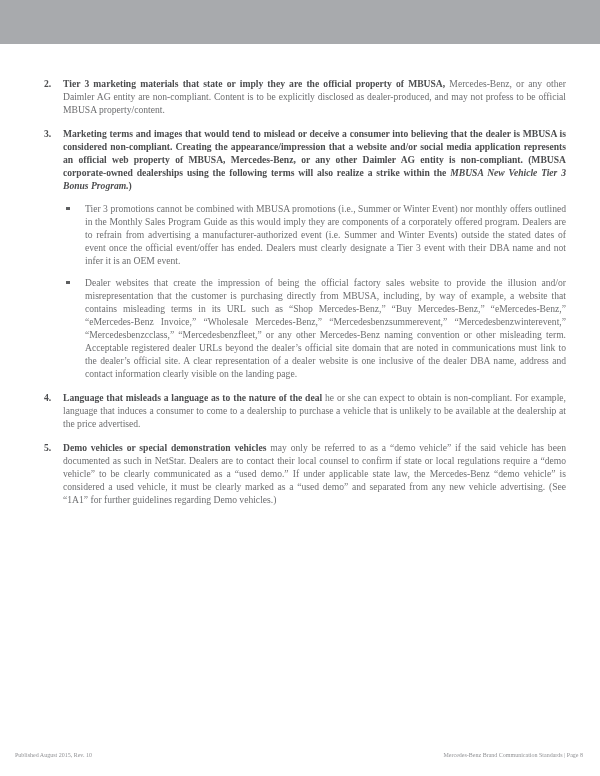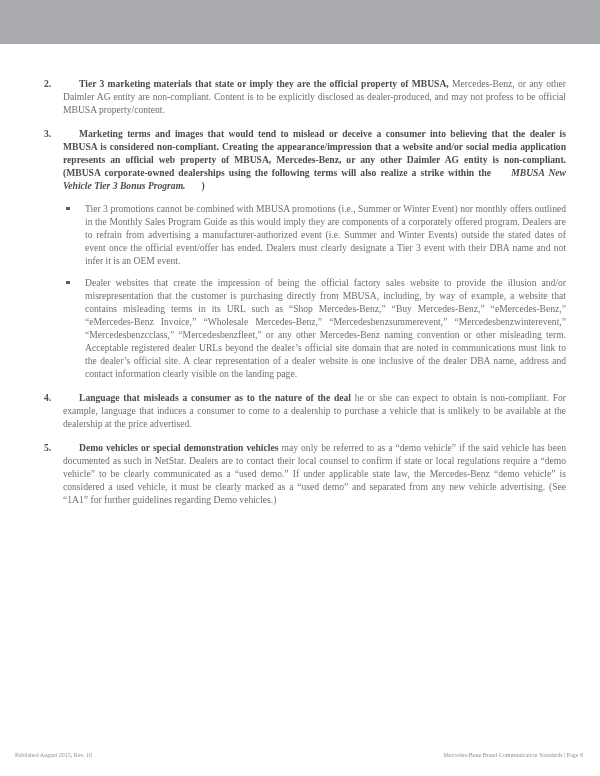--- a/index.html
+++ b/index.html
@@ -23,21 +23,21 @@
     left: 44px;
     width: 522px;
   }
   .para {
     font-size: 9.6px;
     line-height: 13px;
     color: #6d6e70;
     text-align: justify;
     margin: 0;
   }
-  .b { font-weight: bold; color: #4c4d4f; margin-left: 16px; }
+  .b { font-weight: bold; color: #4c4d4f; }
   .i { font-style: italic; }
   .list-item {
     position: relative;
     padding-left: 19px;
     margin-bottom: 11px;
   }
   .num {
     position: absolute;
     left: 0; top: 0;
     font-weight: bold;
@@ -93,21 +93,21 @@
       </div>
       <div class="bullet-item">
         <span class="bullet-marker"></span>
         <p class="para">Dealer websites that create the impression of being the official factory sales website to provide the illusion and/or misrepresentation that the customer is purchasing directly from MBUSA, including, by way of example, a website that contains misleading terms in its URL such as “Shop Mercedes-Benz,” “Buy Mercedes-Benz,” “eMercedes-Benz,” “eMercedes-Benz Invoice,” “Wholesale Mercedes-Benz,” “Mercedesbenzsummerevent,” “Mercedesbenzwinterevent,” “Mercedesbenzcclass,” “Mercedesbenzfleet,” or any other Mercedes-Benz naming convention or other misleading term. Acceptable registered dealer URLs beyond the dealer’s official site domain that are noted in communications must link to the dealer’s official site. A clear representation of a dealer website is one inclusive of the dealer DBA name, address and contact information clearly visible on the landing page.</p>
       </div>
     </div>
   </div>
 
   <div class="list-item">
     <span class="num">4.</span>
-    <p class="para"><span class="b">Language that misleads a consumer as to the nature of the deal</span><span> he or she can expect to obtain is non-compliant. For example, language that induces a consumer to come to a dealership to purchase a vehicle that is unlikely to be available at the dealership at the price advertised.</span></p>
+    <p class="para"><span class="b">Language that misleads a language as to the nature of the deal</span><span> he or she can expect to obtain is non-compliant. For example, language that induces a consumer to come to a dealership to purchase a vehicle that is unlikely to be available at the dealership at the price advertised.</span></p>
   </div>
 
   <div class="list-item">
     <span class="num">5.</span>
     <p class="para"><span class="b">Demo vehicles or special demonstration vehicles</span><span> may only be referred to as a “demo vehicle” if the said vehicle has been documented as such in NetStar. Dealers are to contact their local counsel to confirm if state or local regulations require a “demo vehicle” to be clearly communicated as a “used demo.” If under applicable state law, the Mercedes-Benz “demo vehicle” is considered a used vehicle, it must be clearly marked as a “used demo” and separated from any new vehicle advertising. (See “1A1” for further guidelines regarding Demo vehicles.)</span></p>
   </div>
 
 </div>
 
 <div class="footer">

